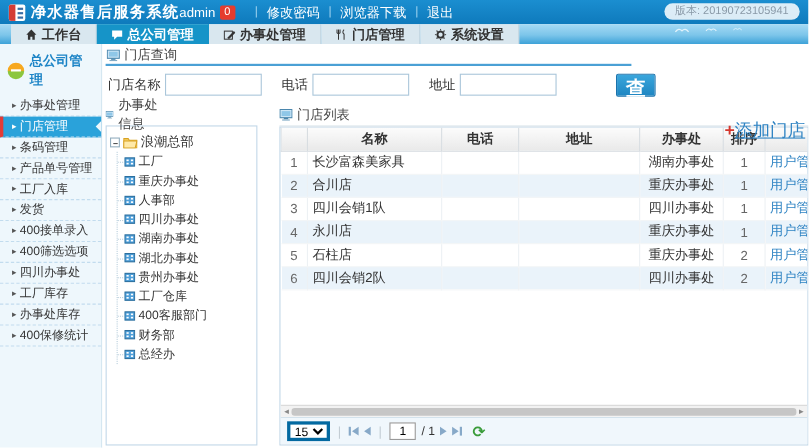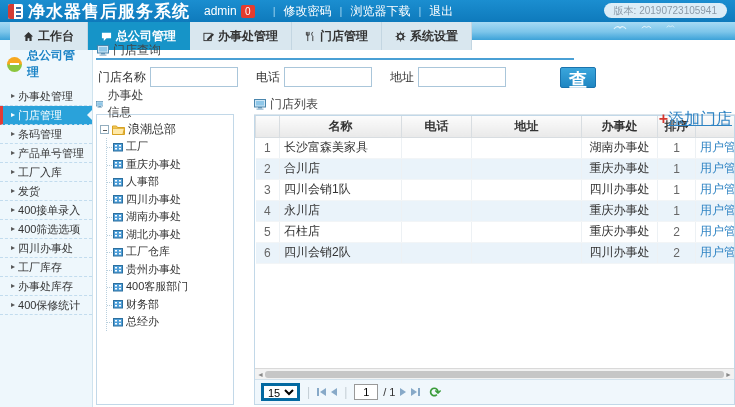--- a/index.html
+++ b/index.html
@@ -7,34 +7,34 @@
     font-family:"Liberation Sans","DejaVu Sans",sans-serif; font-size:12px; color:#333; }
 
   
   .topbar { height:22px; background:linear-gradient(#1b8ed0,#0e7abc); display:flex;
     align-items:center; padding:0 8px; color:#fff; position:relative; }
   .logo { width:15px; height:15px; background:#fff; border-radius:2px; margin-right:5px;
     position:relative; overflow:hidden; flex:none; }
   .logo::before { content:""; position:absolute; left:0; top:0; width:6px; height:15px; background:#d43c35; }
   .logo::after { content:""; position:absolute; left:8px; top:3px; width:5px; height:2px;
     background:#3a6ea5; box-shadow:0 4px 0 #3a6ea5, 0 8px 0 #3a6ea5; }
-  .app-title { font-weight:bold; font-size:17px; margin-right:14px; letter-spacing:1px; }
+  .app-title { font-weight:bold; font-size:14px; letter-spacing:1px; }
   .username { margin-right:4px; }
   .msg-badge { background:#e53c2e; color:#fff; font-size:10px; line-height:13px; min-width:14px;
     text-align:center; border-radius:2px; padding:0 3px; margin-right:10px; cursor:pointer; }
   .top-sep { color:#9fd3ef; margin:0 8px; font-size:11px; }
   .top-link { color:#fff; cursor:pointer; font-size:12px; }
   .version-pill { position:absolute; right:8px; top:3px; background:rgba(255,255,255,.85);
     color:#8a9aa8; font-size:10px; line-height:15px; padding:0 10px; border-radius:8px; }
 
   
   .banner { height:18px; background:linear-gradient(#a6daf4,#7cc5ea 55%,#3da2d8); position:relative; }
   .birds { position:absolute; right:60px; top:2px; display:flex; gap:14px; opacity:.75; }
   .tab-bar { position:absolute; left:10px; top:0; height:18px; display:flex; }
-  .tab { height:28px; line-height:18px; padding:0 13px; background:#d9e7ef; color:#333;
+  .tab { height:18px; line-height:18px; padding:0 13px; background:#d9e7ef; color:#333;
     font-weight:bold; font-size:12px; display:flex; align-items:center; gap:4px;
     border-right:1px solid #c3d6e2; cursor:pointer; white-space:nowrap; }
   .tab.active { background:var(--accent,#1694c8); color:#fff; border-right-color:var(--accent,#1694c8); }
   .ticon { display:inline-flex; align-items:center; }
 
   
   .main { display:flex; height:367px; }
 
   
   .sidebar { width:93px; flex:none; background:#eef7fc; border-right:1px solid #cfe3ee; }
@@ -383,33 +383,33 @@
               <div class="tree-node">
                 <span style="display:inline-flex">
                   <svg width="10" height="10" viewBox="0 0 10 10">
                     <rect x="0.5" y="1.5" width="9" height="7.5" fill="#4f9fd9" stroke="#2c6f9e"></rect>
                     <rect x="2" y="3" width="2" height="1.5" fill="#fff"></rect>
                     <rect x="6" y="3" width="2" height="1.5" fill="#fff"></rect>
                     <rect x="2" y="6" width="2" height="1.5" fill="#fff"></rect>
                     <rect x="6" y="6" width="2" height="1.5" fill="#fff"></rect>
                   </svg>
                 </span>
+                <span>贵州办事处</span>
+              </div>
+              <div class="tree-node">
+                <span style="display:inline-flex">
+                  <svg width="10" height="10" viewBox="0 0 10 10">
+                    <rect x="0.5" y="1.5" width="9" height="7.5" fill="#4f9fd9" stroke="#2c6f9e"></rect>
+                    <rect x="2" y="3" width="2" height="1.5" fill="#fff"></rect>
+                    <rect x="6" y="3" width="2" height="1.5" fill="#fff"></rect>
+                    <rect x="2" y="6" width="2" height="1.5" fill="#fff"></rect>
+                    <rect x="6" y="6" width="2" height="1.5" fill="#fff"></rect>
+                  </svg>
+                </span>
                 <span>工厂仓库</span>
-              </div>
-              <div class="tree-node">
-                <span style="display:inline-flex">
-                  <svg width="10" height="10" viewBox="0 0 10 10">
-                    <rect x="0.5" y="1.5" width="9" height="7.5" fill="#4f9fd9" stroke="#2c6f9e"></rect>
-                    <rect x="2" y="3" width="2" height="1.5" fill="#fff"></rect>
-                    <rect x="6" y="3" width="2" height="1.5" fill="#fff"></rect>
-                    <rect x="2" y="6" width="2" height="1.5" fill="#fff"></rect>
-                    <rect x="6" y="6" width="2" height="1.5" fill="#fff"></rect>
-                  </svg>
-                </span>
-                <span>贵州办事处</span>
               </div>
               <div class="tree-node">
                 <span style="display:inline-flex">
                   <svg width="10" height="10" viewBox="0 0 10 10">
                     <rect x="0.5" y="1.5" width="9" height="7.5" fill="#4f9fd9" stroke="#2c6f9e"></rect>
                     <rect x="2" y="3" width="2" height="1.5" fill="#fff"></rect>
                     <rect x="6" y="3" width="2" height="1.5" fill="#fff"></rect>
                     <rect x="2" y="6" width="2" height="1.5" fill="#fff"></rect>
                     <rect x="6" y="6" width="2" height="1.5" fill="#fff"></rect>
                   </svg>

